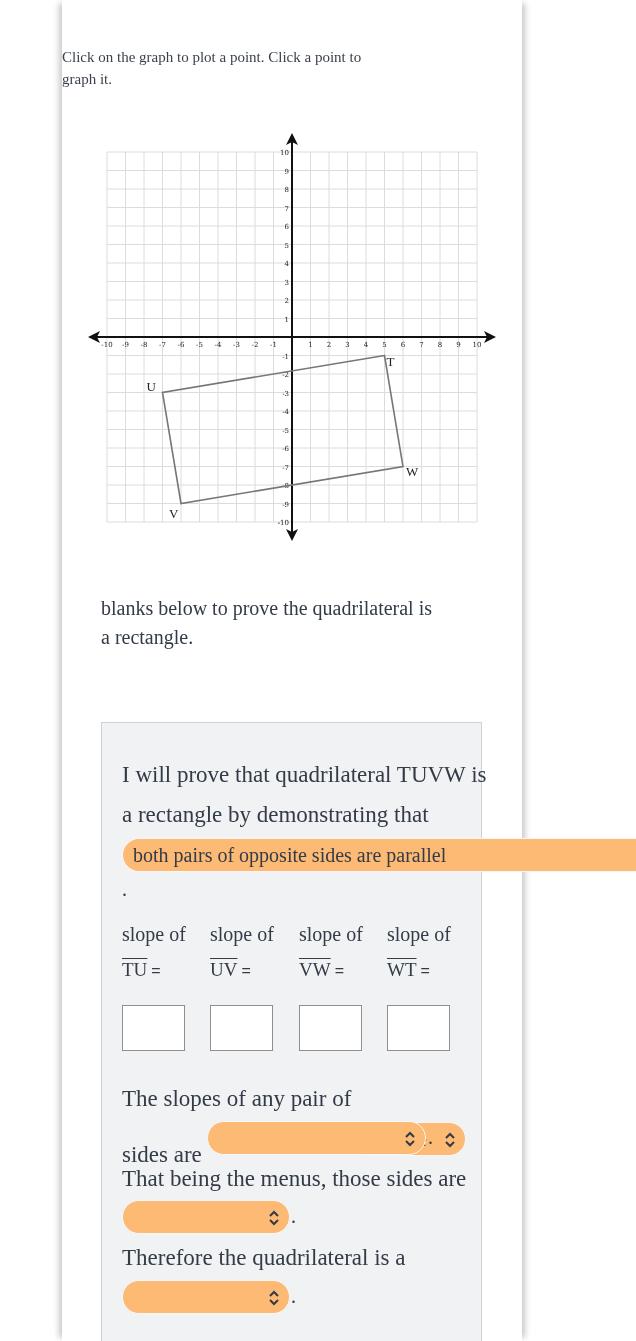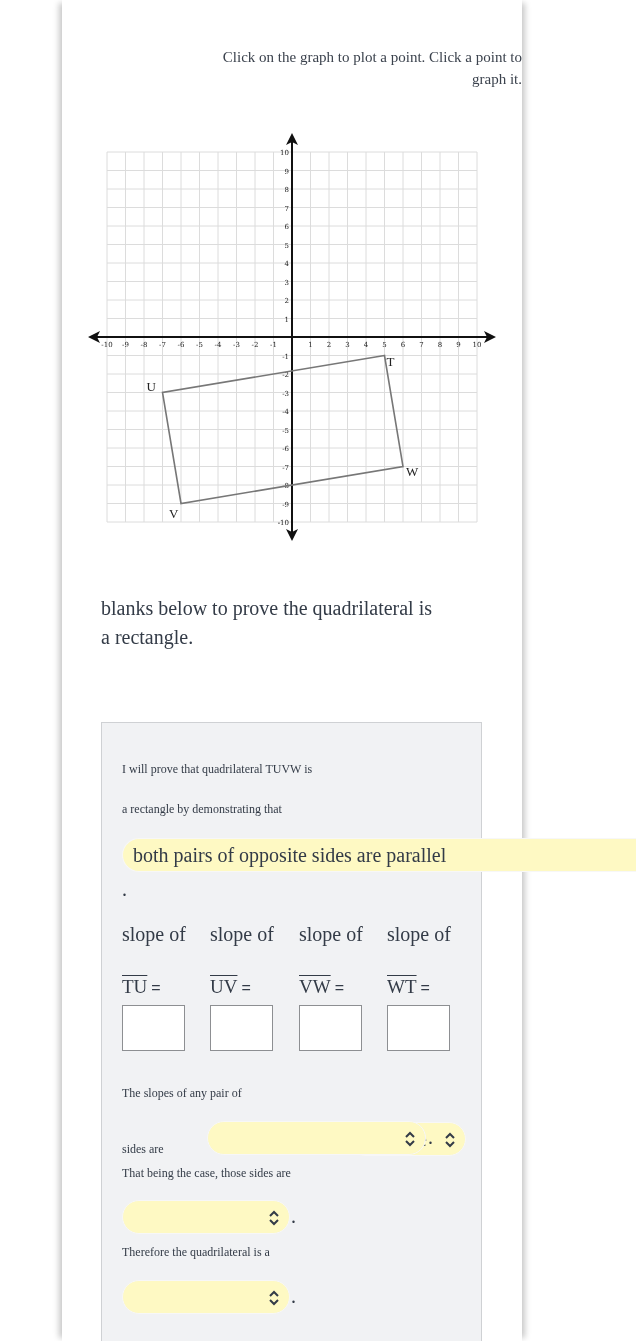--- a/index.html
+++ b/index.html
@@ -10,49 +10,49 @@
     color: #333b47;
     position: relative;
   }
   .card {
     position: absolute; left: 62px; top: 0; width: 460px; height: 1341px;
     background: #ffffff;
     box-shadow: -6px 0 6px -3px rgba(0,0,0,0.22), 6px 0 6px -3px rgba(0,0,0,0.22);
   }
   .instructions {
     position: absolute; left: 62px; top: 46px; width: 460px;
-    text-align: right; font-family: "Liberation Serif", serif;
+    text-align: left; font-family: "Liberation Serif", serif;
     font-size: 15px; line-height: 22px; color: #3b424d;
   }
   .instructions span { display: block; }
   .graph { position: absolute; left: 0; top: 0; }
   .prompt {
     position: absolute; left: 101px; top: 594px; width: 390px;
     font-family: "Liberation Serif", serif; font-size: 20px; line-height: 28.5px; color: #333b47;
   }
   .panel {
     position: absolute; left: 101px; top: 722px; width: 381px; height: 640px;
     background: #f1f2f4; border: 1px solid #cfd1d4; box-sizing: border-box;
   }
   .ptext {
     position: absolute; left: 122px; font-family: "Liberation Serif", serif;
-    font-size: 12px; color: #333b47; white-space: nowrap;
+    font-size: 23px; color: #333b47; white-space: nowrap;
   }
   .pill {
     position: absolute; height: 34px; border-radius: 17px;
-    background: #fef9c3; border: 1px solid #f7f7f7; box-sizing: border-box;
+    background: #fdba74; border: 1px solid #f7f7f7; box-sizing: border-box;
     font-family: "Liberation Serif", serif; font-size: 20px; color: #333b47;
   }
   .pill .val { position: absolute; left: 10px; top: 5px; white-space: nowrap; }
   .pill .chev { position: absolute; top: 8px; width: 14px; height: 18px; }
   .wide-pill { border-radius: 17px 0 0 17px; border-right: none; }
   .dot { position: absolute; font-family: "Liberation Serif", serif; font-size: 20px; color: #333b47; }
   .slope-col { position: absolute; top: 920px; font-family: "Liberation Serif", serif; font-size: 20px; color: #333b47; }
   .slope-col .l1 { display: block; line-height: 28px; }
-  .slope-col .l2 { display: block; margin-top: 28px; font-size: 19px; }
+  .slope-col .l2 { display: block; margin-top: 11px; font-size: 19px; }
   .seg { text-decoration: overline; }
   .eq { font-family: "Liberation Sans", sans-serif; font-size: 16px; margin-left: 4px; }
   .answer-box {
     position: absolute; top: 1005px; width: 63px; height: 46px;
     background: #ffffff; border: 1px solid #8d8f92; box-sizing: border-box;
   }
 </style>
 </head>
 <body>
 
@@ -214,21 +214,21 @@
 
 <div class="ptext" style="top:1126px;margin-top:16px;">sides are</div>
 <div class="pill" style="left:207px; top:1121px; width:219px;">
   <span class="val"></span>
   <svg class="chev" style="left:195px;" viewBox="0 0 14 18">
       <path d="M3 7 L7 3 L11 7 M3 11 L7 15 L11 11" fill="none" stroke="#333b47" stroke-width="2"></path>
     </svg>
 </div>
 <div class="dot" style="left:428px; top:1126px;">.</div>
 
-<div class="ptext" style="top:1166px;">That being the case, those sides are</div>
+<div class="ptext" style="top:1166px;">That being the menus, those sides are</div>
 <div class="pill" style="left:122px; top:1200px; width:168px;">
   <span class="val"></span>
   <svg class="chev" style="left:144px;" viewBox="0 0 14 18">
       <path d="M3 7 L7 3 L11 7 M3 11 L7 15 L11 11" fill="none" stroke="#333b47" stroke-width="2"></path>
     </svg>
 </div>
 <div class="dot" style="left:291px; top:1205px;">.</div>
 
 <div class="ptext" style="top:1245px;">Therefore the quadrilateral is a</div>
 <div class="pill" style="left:122px; top:1280px; width:168px;">

